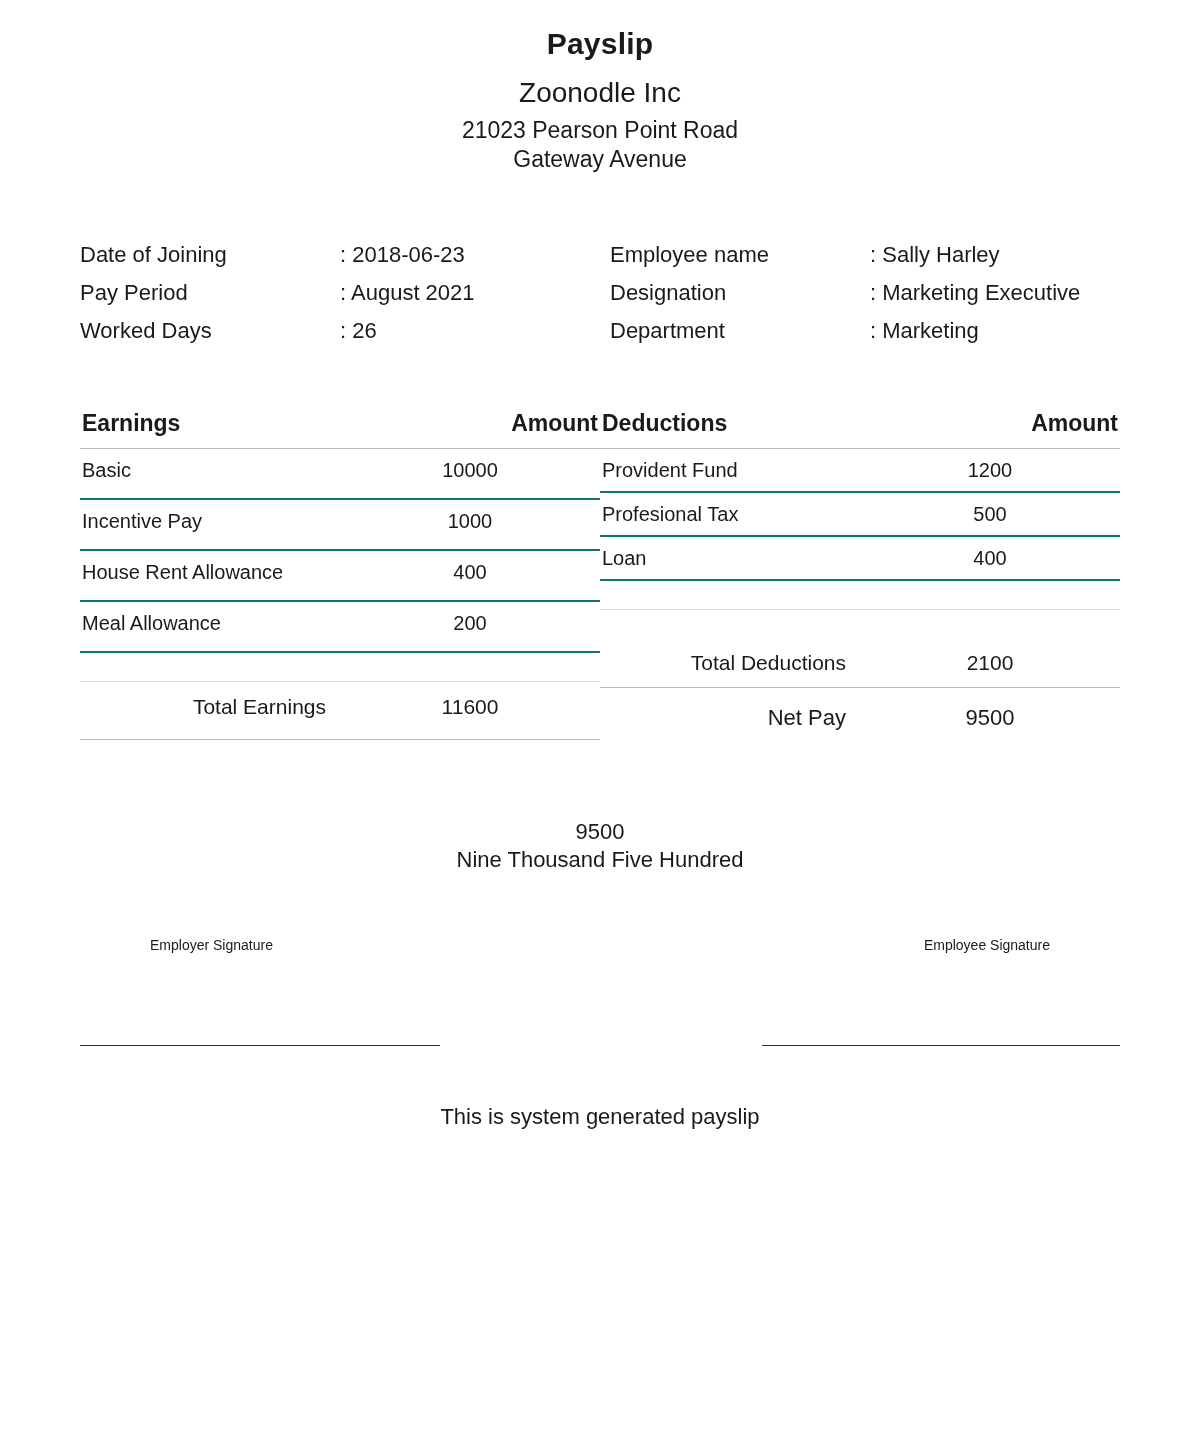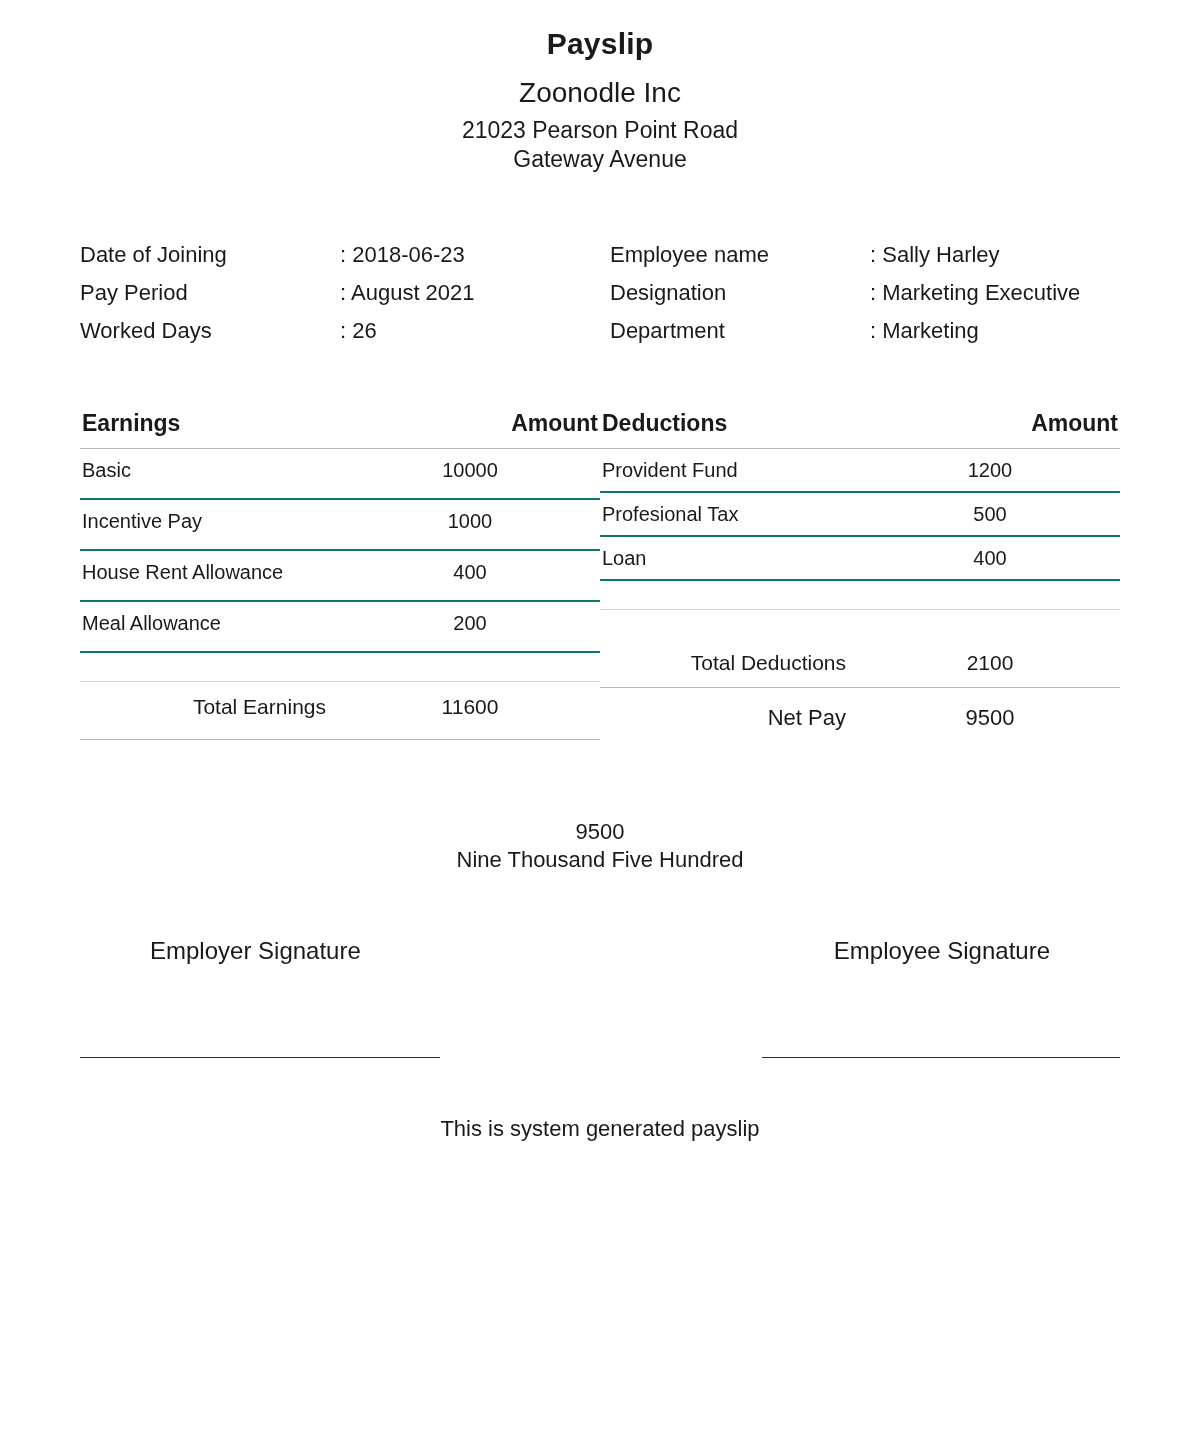--- a/index.html
+++ b/index.html
@@ -121,21 +121,21 @@
   }
 
   
   .signatures {
     margin-top: 62px;
     display: flex;
     justify-content: space-between;
     padding: 0 70px;
   }
   .sig-label {
-    font-size: 24px;
+    font-size: 14px;
   }
   .sig-lines {
     margin-top: 92px;
     display: flex;
     justify-content: space-between;
   }
   .sig-line {
     width: 360px;
     border-top: 1px solid #333;
     height: 0;

